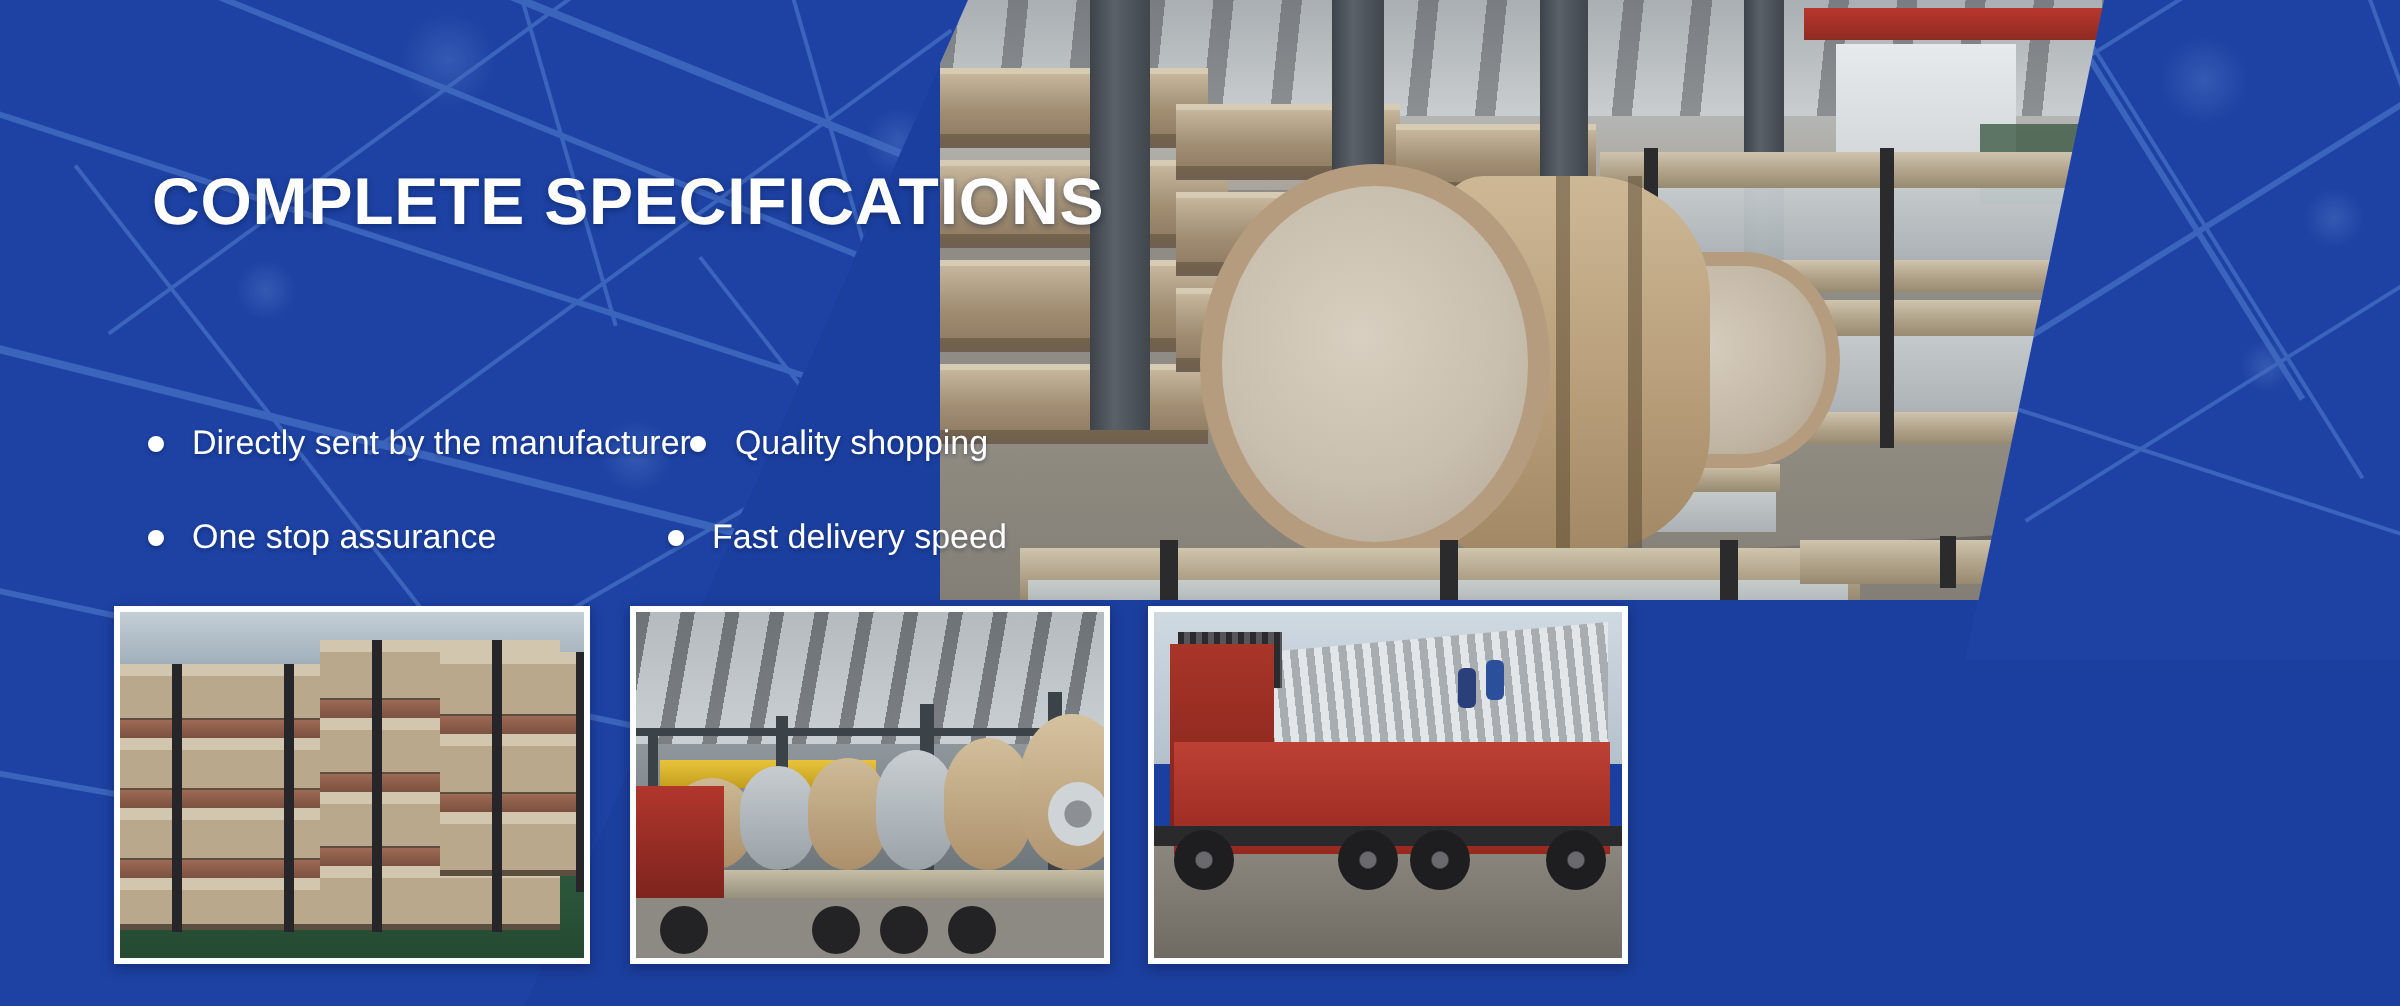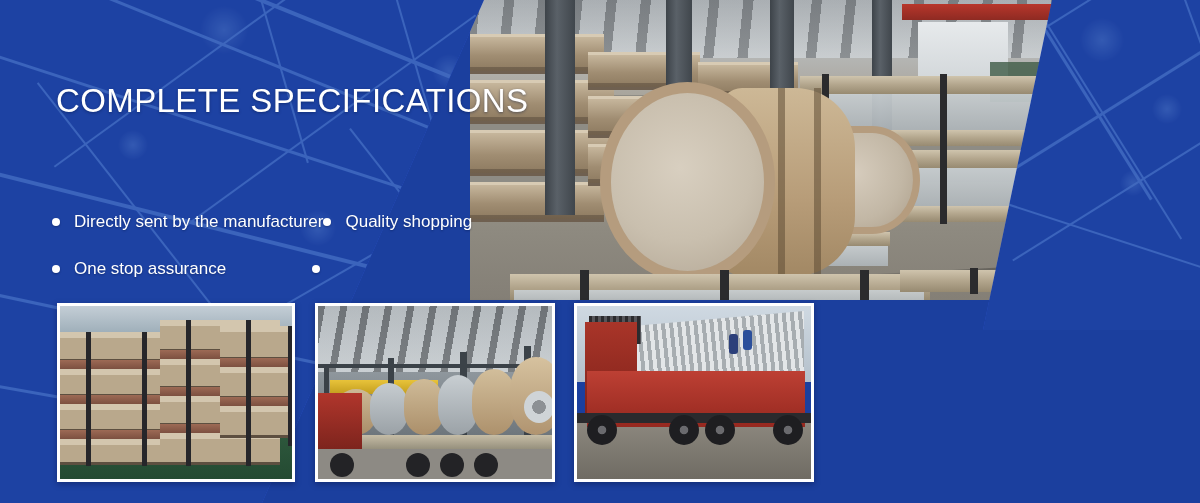--- a/index.html
+++ b/index.html
@@ -87,24 +87,24 @@
   .blue-bottom{position:absolute;left:0;bottom:0;width:1200px;height:120px;background:#1d42a3;
     -webkit-clip-path:polygon(0 0,233px 0,205px 120px,0 120px);
     clip-path:polygon(0 0,233px 0,205px 120px,0 120px);}
 
   
   .truss{position:absolute;inset:0;opacity:.30;mix-blend-mode:screen;pointer-events:none;}
   .truss i{position:absolute;background:#6f97e8;display:block;}
   .glow{position:absolute;border-radius:50%;background:radial-gradient(circle,rgba(150,190,255,.55),rgba(150,190,255,0) 70%);}
 
   
-  .headline{position:absolute;left:56px;top:78px;color:#fff;font-weight:normal;
+  .headline{position:absolute;left:76px;top:78px;color:#fff;font-weight:bold;
     font-size:33px;line-height:46px;letter-spacing:.4px;text-shadow:0 1px 3px rgba(0,20,60,.45);}
   .headline div{white-space:nowrap;}
-  .bullets{position:absolute;left:52px;top:198px;width:520px;}
+  .bullets{position:absolute;left:74px;top:198px;width:520px;}
   .brow{display:flex;}
   .bcell{display:flex;align-items:center;width:325px;height:47px;}
   .dot{width:8px;height:8px;border-radius:50%;background:#fff;flex:0 0 8px;margin-right:14px;
        box-shadow:0 1px 2px rgba(0,20,60,.4);}
   .btext{color:#fff;font-size:17px;line-height:20px;white-space:nowrap;text-shadow:0 1px 2px rgba(0,20,60,.4);}
 
   
   .thumb{position:absolute;top:303px;height:179px;border:3px solid #fff;overflow:hidden;
          box-shadow:0 2px 6px rgba(0,10,40,.35);}
   .t1{left:57px;width:238px;}
@@ -274,20 +274,21 @@
         <span class="btext">Quality shopping</span>
       </div>
     </div>
     <div class="brow">
       <div class="bcell">
         <span class="dot"></span>
         <span class="btext">One stop assurance</span>
       </div>
       <div class="bcell">
         <span class="dot"></span>
+        <span class="btext">Fast delivery speed</span>
       </div>
     </div>
   </div>
 
   <div class="thumb t1">
     <div class="ti">
       <div class="sky"></div>
       <div style="position:absolute;top:0;left:0;right:0;height:30px;background:linear-gradient(180deg,#c4ced6,#9aabb6);"></div>
       <div class="green"></div>
       <div class="stack" style="left:-4px;top:26px;width:128px;height:30px;"></div>

